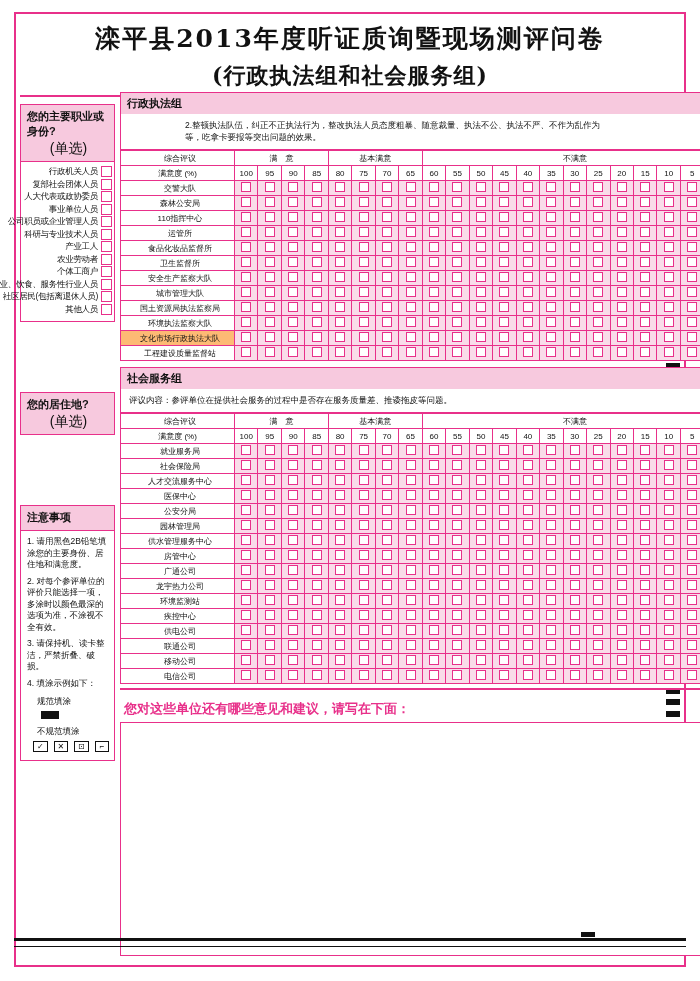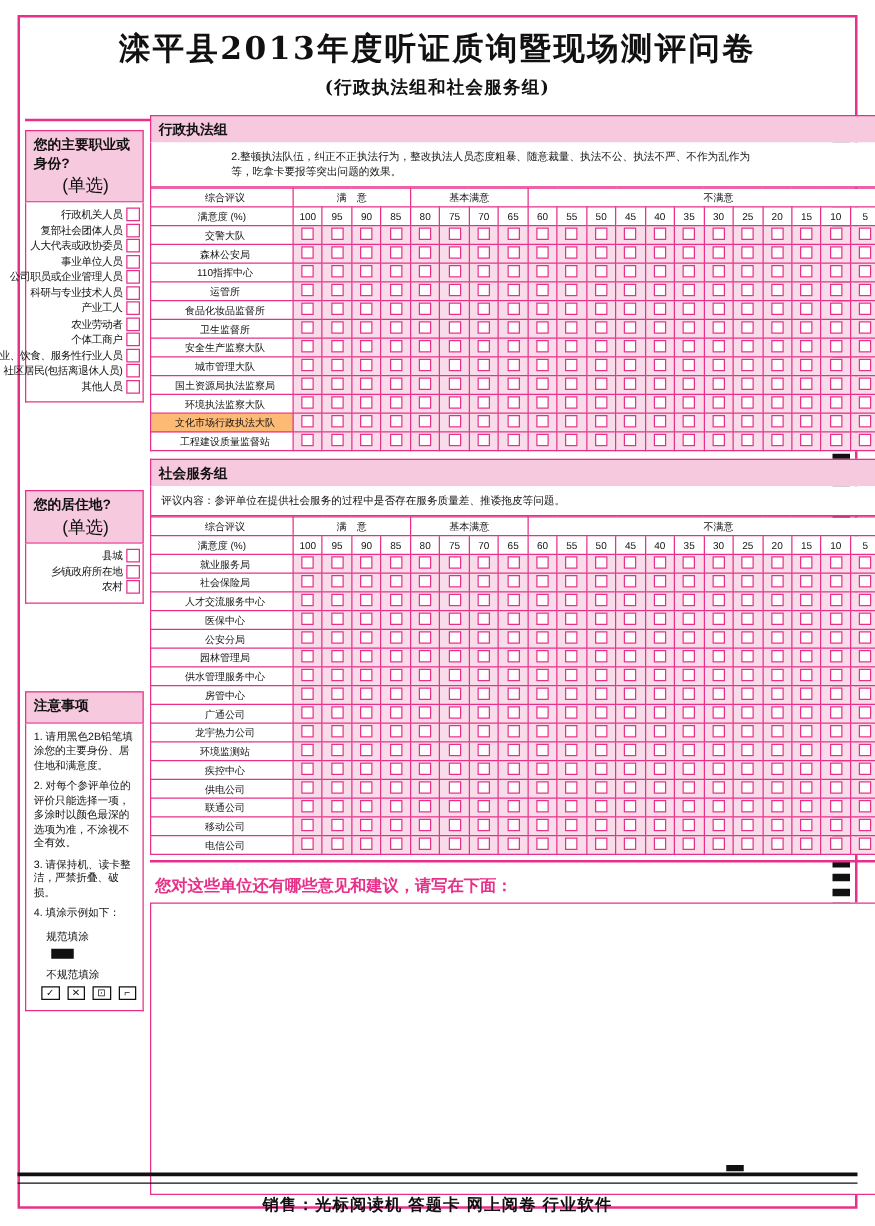--- a/index.html
+++ b/index.html
@@ -24,21 +24,21 @@
   
   .title-wrap{
     position:absolute;left:20px;top:22px;width:660px;text-align:center;
   }
   .title1{
     font-family:"DejaVu Serif","Liberation Serif",serif;
     font-weight:bold;font-size:25px;letter-spacing:2px;color:#111;
   }
   .title2{
     font-family:"DejaVu Serif","Liberation Serif",serif;
-    font-weight:bold;font-size:14px;letter-spacing:1px;color:#111;margin-top:6px;
+    font-weight:bold;font-size:22px;letter-spacing:1px;color:#111;margin-top:6px;
   }
   .title-rule{
     position:absolute;left:20px;top:95px;width:660px;height:0;border-top:2px solid #e8308a;
   }
   
   .timing{
     position:absolute;right:18px;top:108px;width:16px;height:790px;
   }
   .timing i{
     display:block;width:14px;height:6px;background:#111;margin-bottom:5.6px;
@@ -258,34 +258,20 @@
             <span class="bx"></span>
           </div>
         </div>
     </div>
 
     <div class="left-block" style="margin-top:70px;">
       <div class="panel-head">
         <span>您的居住地?</span>
         <span class="sub">(单选)</span>
       </div>
-      <div class="opt-list" id="residence-list">
-          <div class="opt-row">
-            <span class="lbl">县城</span>
-            <span class="bx"></span>
-          </div>
-          <div class="opt-row">
-            <span class="lbl">乡镇政府所在地</span>
-            <span class="bx"></span>
-          </div>
-          <div class="opt-row">
-            <span class="lbl">农村</span>
-            <span class="bx"></span>
-          </div>
-        </div>
     </div>
 
     <div class="left-block" style="margin-top:70px;">
       <div class="panel-head">
         <span>注意事项</span>
       </div>
       <div class="notes" id="notes-body">
         <div id="notes-paragraphs">
             <p>1. 请用黑色2B铅笔填涂您的主要身份、居住地和满意度。</p>
             <p>2. 对每个参评单位的评价只能选择一项，多涂时以颜色最深的选项为准，不涂视不全有效。</p>
@@ -1093,14 +1079,13 @@
     </div>
 
     <div class="pinkline"></div>
     <div class="comment-head">您对这些单位还有哪些意见和建议，请写在下面：</div>
     <div class="comment-box"></div>
   </div>
 
   <div class="black-mark"></div>
   <div class="bottom-rule1"></div>
   <div class="bottom-rule2"></div>
-  <div class="sales">销售：光标阅读机  答题卡  网上阅卷  行业软件</div>
 </div>
 
 </body></html>

